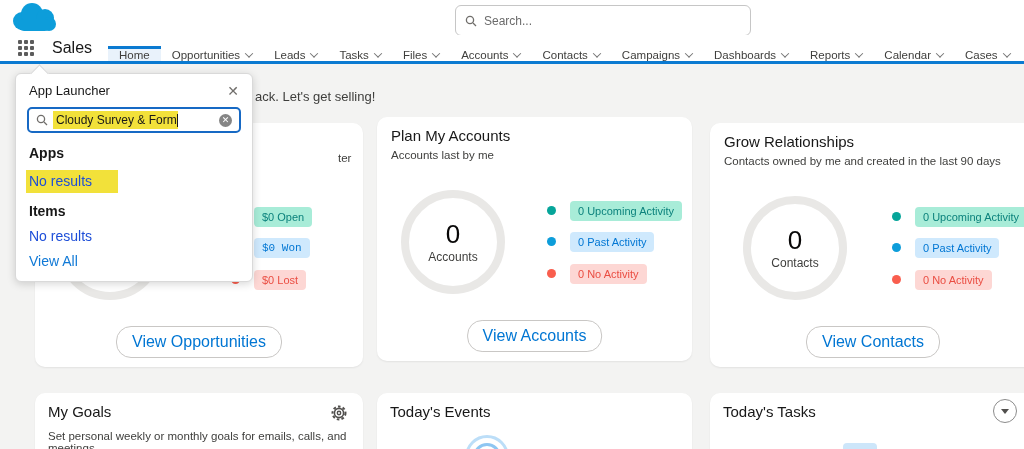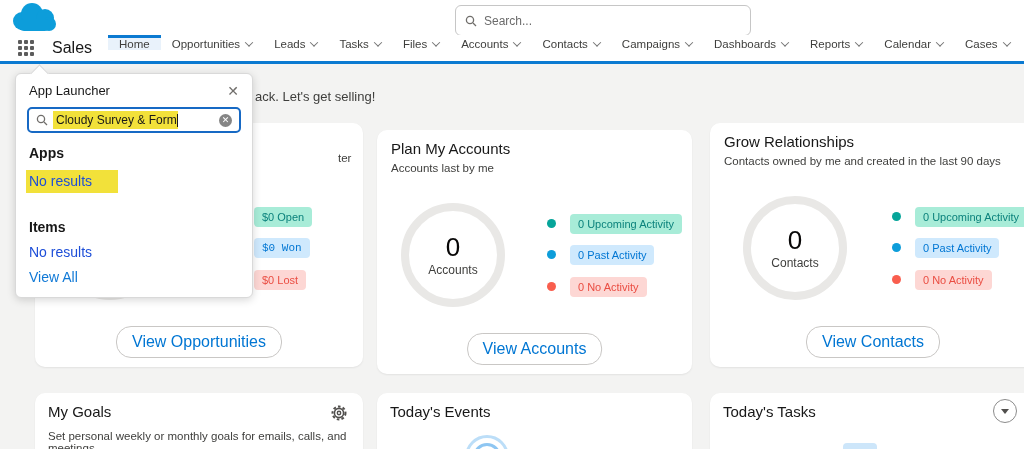--- a/index.html
+++ b/index.html
@@ -16,21 +16,21 @@
                    font-family:"Liberation Sans", sans-serif; background:transparent; }
   .gsearch input::placeholder { color:#6b6b6b; }
 
   
   .navbar { position:absolute; left:0; top:35px; width:1024px; height:29px; background:#fff;
             border-bottom:3px solid #0b7ad1; display:flex; align-items:stretch; }
   .waffle { width:22px; height:18px; margin:5px 10px 0 18px; display:grid;
             grid-template-columns:repeat(3,4px); grid-template-rows:repeat(3,4px); gap:2px; cursor:pointer; }
   .waffle i { width:4px; height:4px; background:#5c5c5c; border-radius:1px; }
   .appname { font-size:16px; color:#181818; margin:4px 10px 0 2px; }
-  .tabs { display:flex; align-items:flex-start; margin-left:6px; }
+  .tabs { display:flex; align-items:flex-end; margin-left:6px; }
   .tab { display:flex; align-items:center; gap:6px; padding:0 11px; font-size:11.5px; color:#3e3e3c;
          border-top:3px solid transparent; cursor:pointer; white-space:nowrap; }
   .tab.active { background:#e9f2fb; border-top-color:#0b7ad1; }
   .chev { width:6px; height:6px; border-right:1.4px solid #747474; border-bottom:1.4px solid #747474;
           transform:rotate(45deg) translate(-1px,-1px); display:inline-block; }
 
   
   .banner-frag { position:absolute; left:255px; top:89px; font-size:13px; color:#3e3e3c; }
 
   
@@ -82,21 +82,21 @@
                display:flex; align-items:center; padding:0 7px; gap:5px; cursor:text; }
   .hl { background:#f2e13a; }
   .al-text { font-size:12px; color:#181818; padding:2px 0 2px 3px; white-space:nowrap; }
   .caret { display:inline-block; width:1px; height:13px; background:#1a1a1a; vertical-align:middle; }
   .al-clear { margin-left:auto; width:13px; height:13px; border-radius:50%; background:#858585; color:#fff;
               font-size:9px; line-height:13px; text-align:center; cursor:pointer; }
   .al-list { padding:0 13px; font-size:14px; }
   .al-h { font-weight:bold; color:#181818; margin-top:12px; }
   .al-res { margin-top:9px; color:#1d4ed8; }
   .al-res.hl { display:inline-block; padding:3px 26px 4px 3px; margin-left:-3px; }
-  .al-item-gap { margin-top:26px; }
+  .al-item-gap { margin-top:10px; }
   .view-all { margin-top:9px; color:#1079d6; cursor:pointer; }
   svg { display:block; }
 </style>
 </head>
 <body>
 
 <div class="topbar">
   <div class="cloud-logo">
     <svg width="50" height="32" viewBox="0 0 50 32">
       <g fill="#0d9dda">
@@ -199,21 +199,21 @@
     <span class="dot blue"></span>
     <span class="badge blue">$0 Won</span>
   </div>
   <div class="lrow" style="left:196px; top:146px;">
     <span class="dot red"></span>
     <span class="badge red">$0 Lost</span>
   </div>
   <button class="view-btn">View Opportunities</button>
 </div>
 
-<div class="card" style="left:377px; top:130px; width:315px; height:244px;">
+<div class="card" style="left:377px; top:117px; width:315px; height:244px;">
   <div class="card-title">Plan My Accounts</div>
   <div class="card-sub">Accounts last by me</div>
   <div class="donut" style="left:24px; top:73px; width:104px; height:104px;">
     <div class="dval">0</div>
     <div class="dlab">Accounts</div>
   </div>
   <div class="lrow" style="left:170px; top:83px;">
     <span class="dot teal"></span>
     <span class="badge teal">0 Upcoming Activity</span>
   </div>

